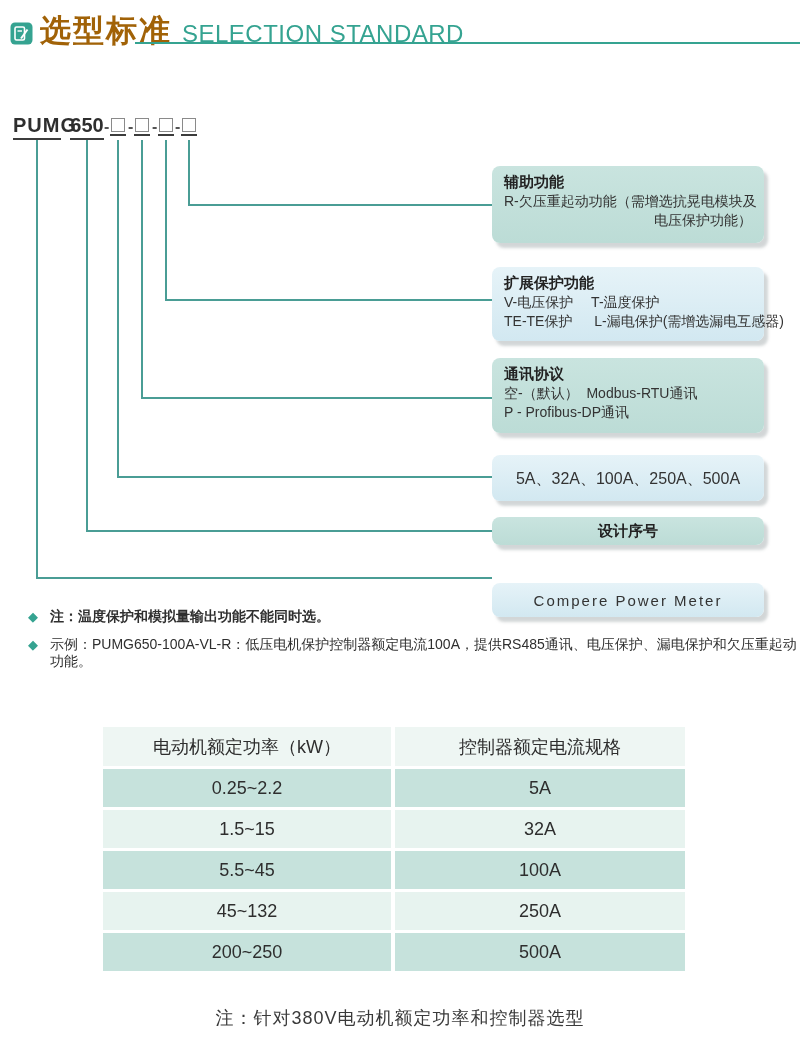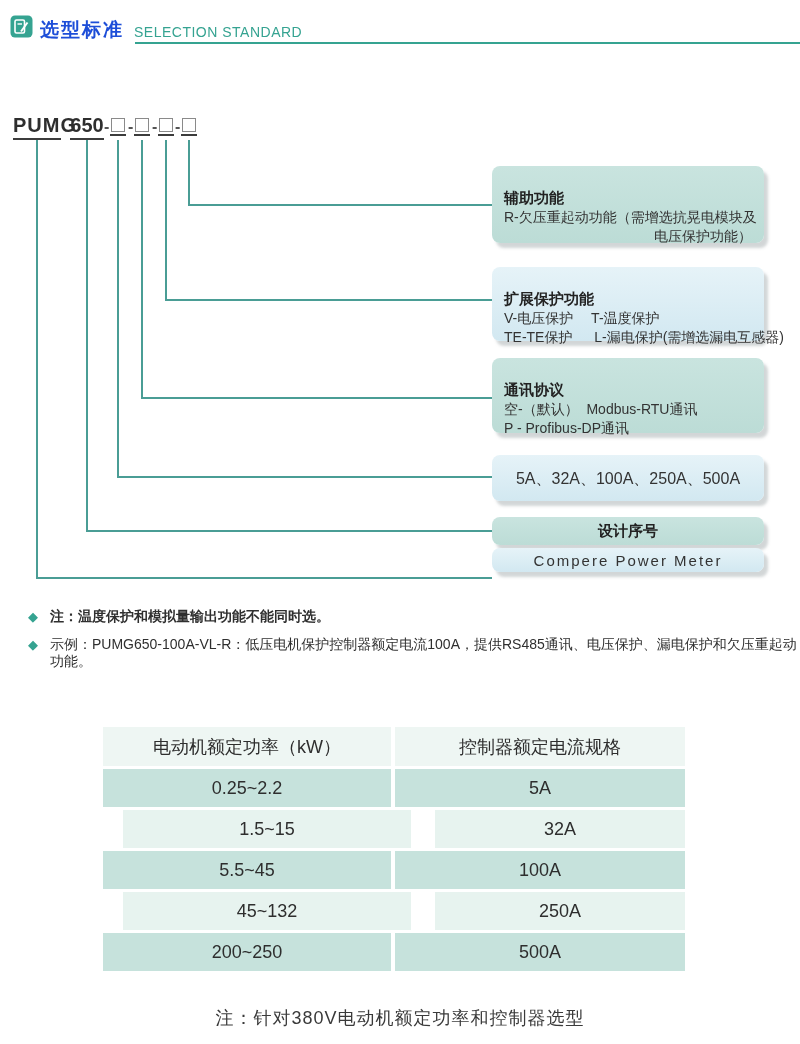--- a/index.html
+++ b/index.html
@@ -16,39 +16,39 @@
   }
   html,body{margin:0;padding:0;}
   body{
     width:800px;height:1044px;position:relative;background:#fff;
     font-family:"Liberation Sans","DejaVu Sans",sans-serif;color:var(--ink);
     overflow:hidden;
   }
   
   .hdr{position:absolute;left:10px;top:15px;display:flex;align-items:flex-end;}
   .hdr-icon{width:23px;height:23px;margin-right:7px;margin-bottom:1px;}
-  .hdr-zh{font-size:19px;font-weight:bold;color:#1d4ed8;letter-spacing:2px;line-height:1;}
-  .hdr-en{font-size:14px;color:var(--accent);margin-left:10px;line-height:1;letter-spacing:.5px;}
+  .hdr-zh{font-size:31px;font-weight:bold;color:#a16207;letter-spacing:2px;line-height:1;}
+  .hdr-en{font-size:24px;color:var(--accent);margin-left:10px;line-height:1;letter-spacing:.5px;}
   .hdr-rule{position:absolute;left:135px;right:0;top:42px;height:2px;background:var(--accent);}
   
   .code{position:absolute;left:0;top:0;width:100%;height:0;}
   .code-txt{position:absolute;top:115px;font-size:20px;font-weight:bold;color:#2e2e2e;
     text-align:center;border-bottom:2px solid #3c3c3c;padding-bottom:3px;line-height:1;}
   .code-prefix{left:13px;width:48px;letter-spacing:1px;}
   .code-series{left:70px;width:34px;}
   .code-dash{position:absolute;top:118px;font-size:16px;color:#555;font-weight:bold;}
   .code-unit{position:absolute;top:117px;width:16px;height:17px;border-bottom:2px solid #3c3c3c;
     display:flex;align-items:flex-start;justify-content:center;}
   .code-sq{width:12px;height:12px;border:1px solid #8a8a8a;background:#fff;margin-top:1px;}
   
   .vline{position:absolute;width:2px;background:var(--line);top:140px;}
   .hline{position:absolute;height:2px;background:var(--line);}
   
   .callout{position:absolute;left:492px;width:272px;border-radius:8px;
-    box-shadow:4px 5px 3px rgba(125,138,140,.35);box-sizing:border-box;padding:22px 12px;}
+    box-shadow:4px 5px 3px rgba(125,138,140,.35);box-sizing:border-box;padding:6px 12px;}
   .callout.teal{background:linear-gradient(var(--teal-box1),var(--teal-box2));}
   .callout.blue{background:linear-gradient(var(--blue-box1),var(--blue-box2));}
   .co-title{font-size:15px;font-weight:bold;color:#222;line-height:20px;}
   .co-line{font-size:14px;color:#333;line-height:19px;white-space:pre;}
   .co-line.indent{padding-left:18px;text-align:right;}
   .co-center{display:flex;align-items:center;height:100%;box-sizing:border-box;justify-content:center;}
   
   .note{position:absolute;left:28px;display:flex;align-items:flex-start;font-size:14px;color:#2f2f2f;}
   .note .dia{color:var(--accent);font-size:13px;margin-right:12px;line-height:17px;}
   .note .txt{line-height:17px;}
@@ -56,21 +56,21 @@
   
   .table{position:absolute;left:103px;top:727px;width:582px;}
   .t-row{display:flex;height:38px;margin-bottom:3px;}
   .t-row.head{height:39px;}
   .cell{display:flex;align-items:center;justify-content:center;font-size:18px;color:#2e2e2e;}
   .cell.l{width:288px;}
   .gutter{width:4px;background:#fff;}
   .cell.r{flex:1;}
   .t-row.head .cell{background:var(--tbl-head);}
   .t-row.odd .cell{background:var(--tbl-teal);}
-  .t-row.even .cell{background:var(--tbl-light);margin-left:20px;}
+  .t-row.even .cell{background:var(--tbl-light);}
   
   .footnote{position:absolute;left:0;top:1006px;width:100%;text-align:center;
     font-size:18px;color:#3a3a3a;letter-spacing:1px;}
 </style>
 </head>
 <body>
 
 <div class="hdr">
   <svg class="hdr-icon" viewBox="0 0 23 23">
     <rect x="0.5" y="0.5" width="22" height="22" rx="4.5" fill="#35a391"></rect>
@@ -149,21 +149,21 @@
       <div class="co-line" style="font-size:16px">5A、32A、100A、250A、500A</div>
     </div>
 </div>
 
 <div class="callout teal" style="top:517px;height:28px;padding:0 12px">
   <div class="co-center">
       <div class="co-title">设计序号</div>
     </div>
 </div>
 
-<div class="callout blue" style="top:548px;height:24px;padding:0 12px">
+<div class="callout blue" style="top:583px;height:34px;padding:0 12px">
   <div class="co-center">
       <div class="co-line" style="font-size:15px;letter-spacing:2px">Compere Power Meter</div>
     </div>
 </div>
 
 <div class="note bold" style="top:608px">
   <span class="dia">◆</span>
   <span class="txt">注：温度保护和模拟量输出功能不能同时选。</span>
 </div>
 <div class="note" style="top:636px">

